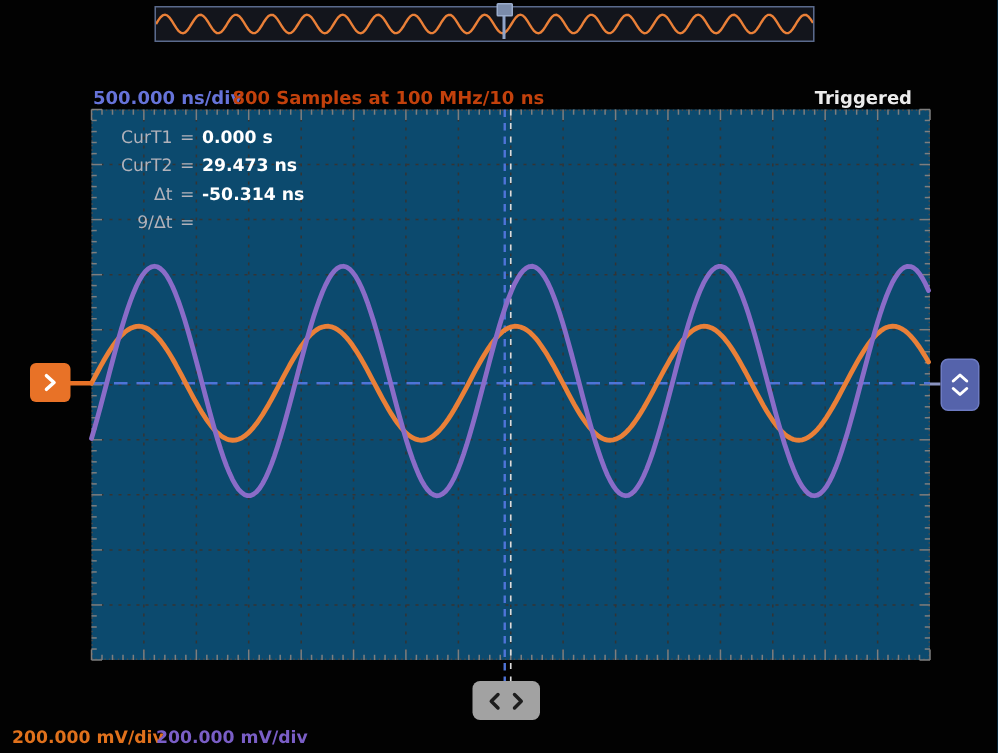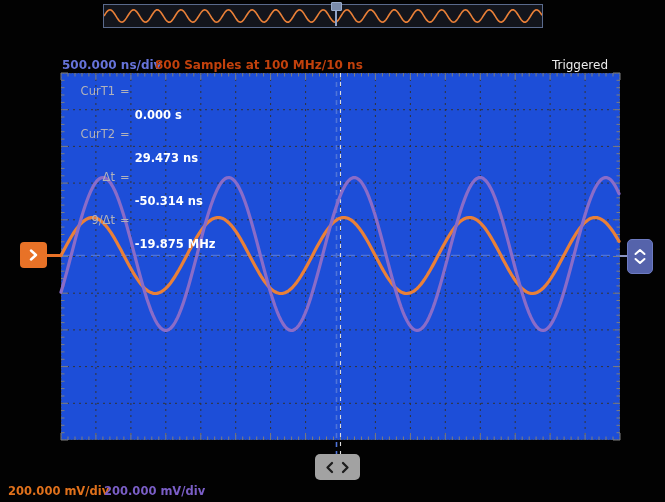--- a/index.html
+++ b/index.html
@@ -13,29 +13,29 @@
   .overview{position:absolute;left:103px;top:4px;width:438px;height:22px;
     border:1px solid #5a6a8c;background:#13151c;}
   .overview svg{display:block;}
   .ov-handle{position:absolute;left:331px;top:2px;width:9px;height:7px;
     background:#7b8cab;border:1px solid #9aaccc;border-radius:1px;z-index:4;}
   .ov-line{position:absolute;left:335px;top:9px;width:2px;height:17px;background:#90a4c9;z-index:3;}
   
   .hdr{position:absolute;top:58px;font-size:12px;line-height:14px;white-space:nowrap;}
   .hdr-timebase{left:62px;color:#6673d9;font-weight:bold;text-align:right;}
   .hdr-samples{left:155px;color:#c2410c;font-weight:600;}
-  .hdr-status{right:57px;color:#ececec;font-weight:400;}
+  .hdr-status{right:57px;color:#ececec;font-weight:700;}
   
-  .plot{position:absolute;left:61px;top:73px;width:559px;height:367px;background:#1d4ed8;overflow:visible;}
+  .plot{position:absolute;left:61px;top:73px;width:559px;height:367px;background:#0c4a6e;overflow:visible;}
   .plot svg{position:absolute;left:0;top:0;overflow:visible;}
   .readout{position:absolute;left:8px;top:9px;z-index:5;font-size:11.5px;line-height:19px;}
   .ro-row{display:flex;white-space:nowrap;}
   .ro-label{display:inline-block;width:46px;text-align:right;color:#b2b2ba;}
   .ro-eq{color:#b2b2ba;margin:0 5px;}
-  .ro-val{color:#ffffff;font-weight:bold;margin-top:24px;}
+  .ro-val{color:#ffffff;font-weight:bold;}
   
   .left-marker{position:absolute;left:20px;top:242px;width:27px;height:26px;background:#e87227;
     border-radius:4px;display:flex;align-items:center;justify-content:center;z-index:6;cursor:pointer;}
   .left-marker-line{position:absolute;left:46px;top:254px;width:16px;height:3px;background:#e87227;z-index:2;}
   .right-widget{position:absolute;left:627px;top:239px;width:24px;height:33px;background:#5563ab;
     border:1px solid #6d7bc2;border-radius:5px;display:flex;flex-direction:column;
     align-items:center;justify-content:center;gap:1px;z-index:6;cursor:pointer;}
   .right-widget-line{position:absolute;left:620px;top:255px;width:7px;height:2px;background:#8a93c0;z-index:2;}
   .pan-button{position:absolute;left:315px;top:454px;width:45px;height:26px;background:#a2a2a2;
     border-radius:5px;display:flex;align-items:center;justify-content:center;gap:7px;z-index:6;cursor:pointer;}
@@ -369,21 +369,20 @@
       <span class="ro-val">29.473 ns</span>
     </div>
     <div class="ro-row">
       <span class="ro-label">Δt</span>
       <span class="ro-eq">=</span>
       <span class="ro-val">-50.314 ns</span>
     </div>
     <div class="ro-row">
       <span class="ro-label">9/Δt</span>
       <span class="ro-eq">=</span>
-      <span class="ro-val">-19.875 MHz</span>
     </div>
   </div>
 </div>
 
 <div class="left-marker-line"></div>
 <div class="left-marker">
   <svg width="11" height="14" viewBox="0 0 11 14">
     <path d="M3 2.5 L8 7 L3 11.5" fill="none" stroke="#ffffff" stroke-width="2.4" stroke-linecap="round" stroke-linejoin="round"></path>
   </svg>
 </div>

